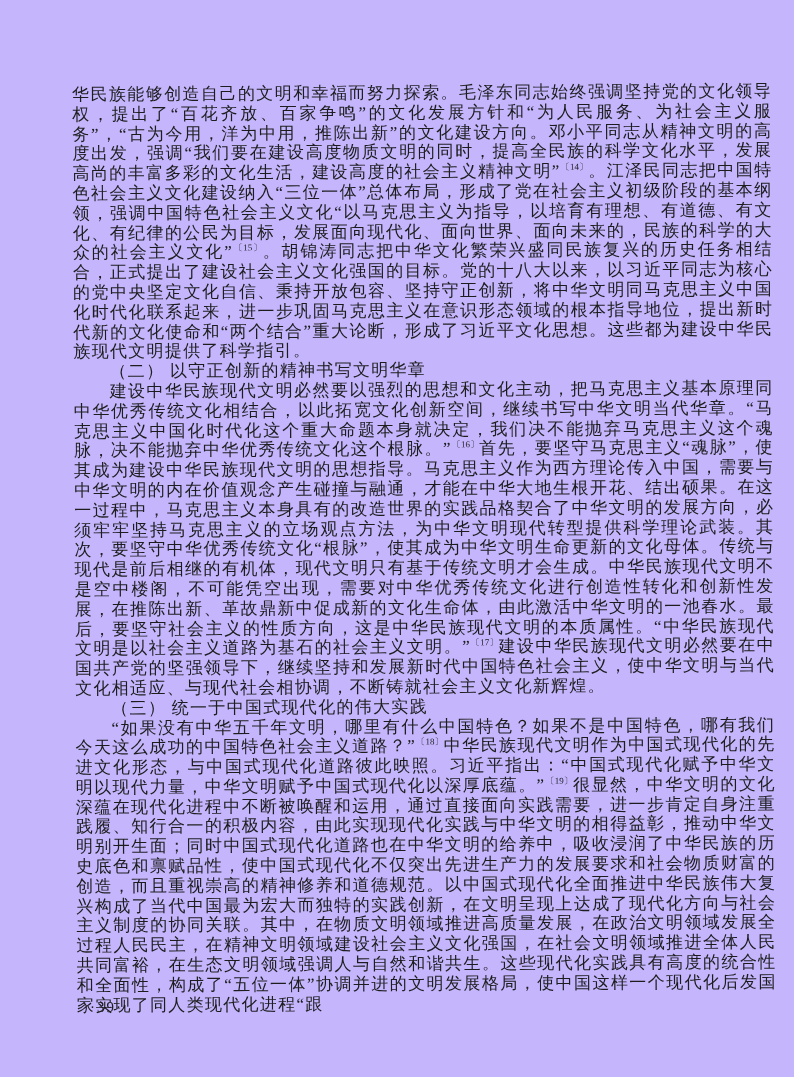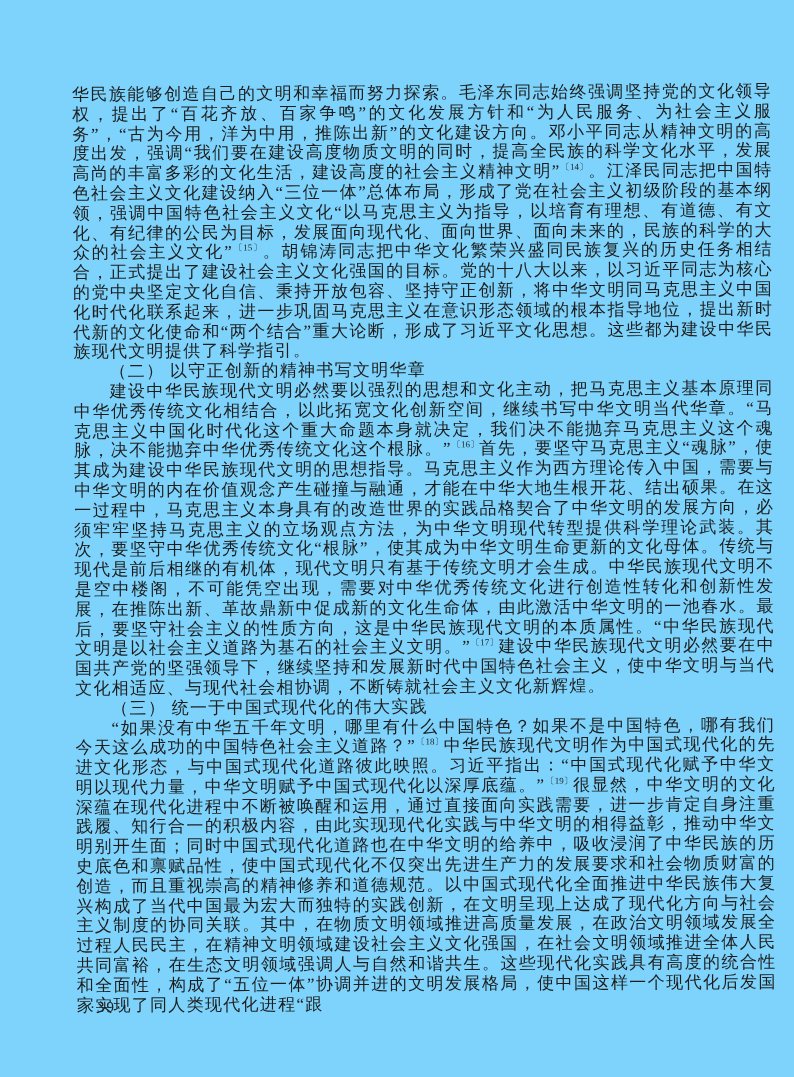--- a/index.html
+++ b/index.html
@@ -4,21 +4,21 @@
 <style>
   html, body {
     margin: 0;
     padding: 0;
     background: #ffffff;
   }
   .page {
     position: relative;
     width: 794px;
     height: 1077px;
-    background: #7dd3fc;
+    background: #c4b5fd;
     overflow: hidden;
   }
   .page-text {
     position: absolute;
     left: 72px;
     top: 85px;
     width: 700px;
     transform: rotate(-0.3deg);
     transform-origin: 0 0;
     font-family: "Liberation Serif", "DejaVu Serif", serif;

